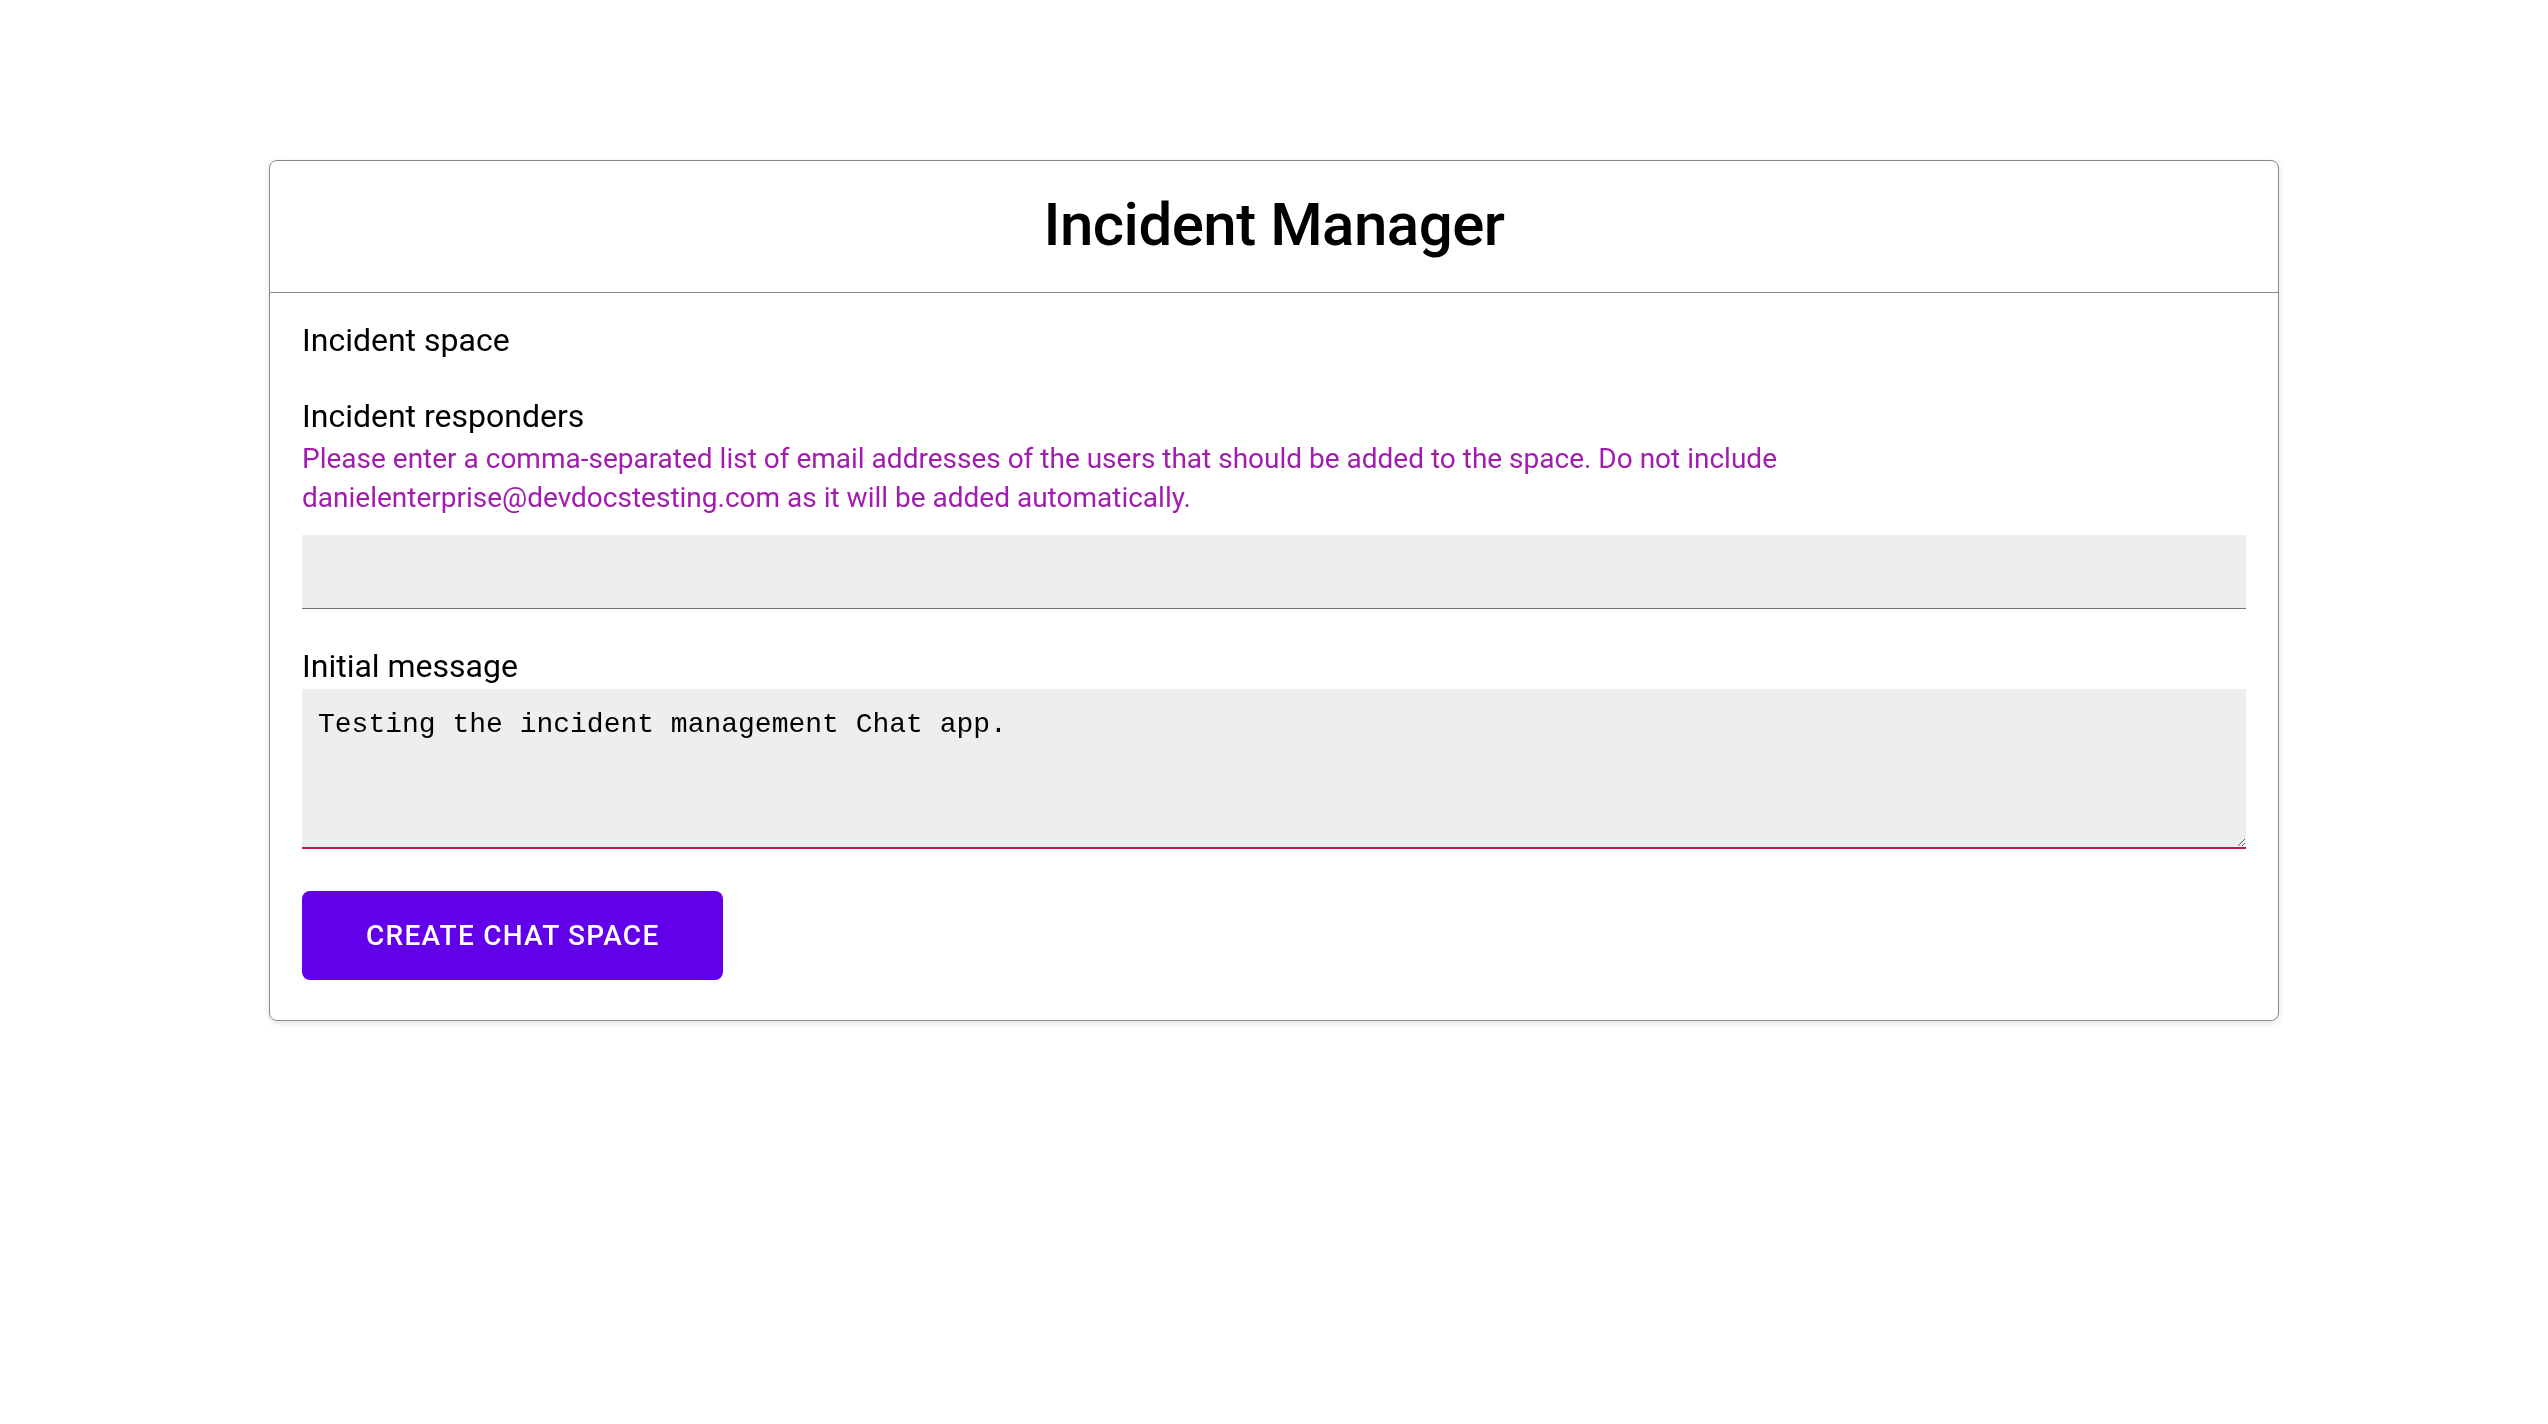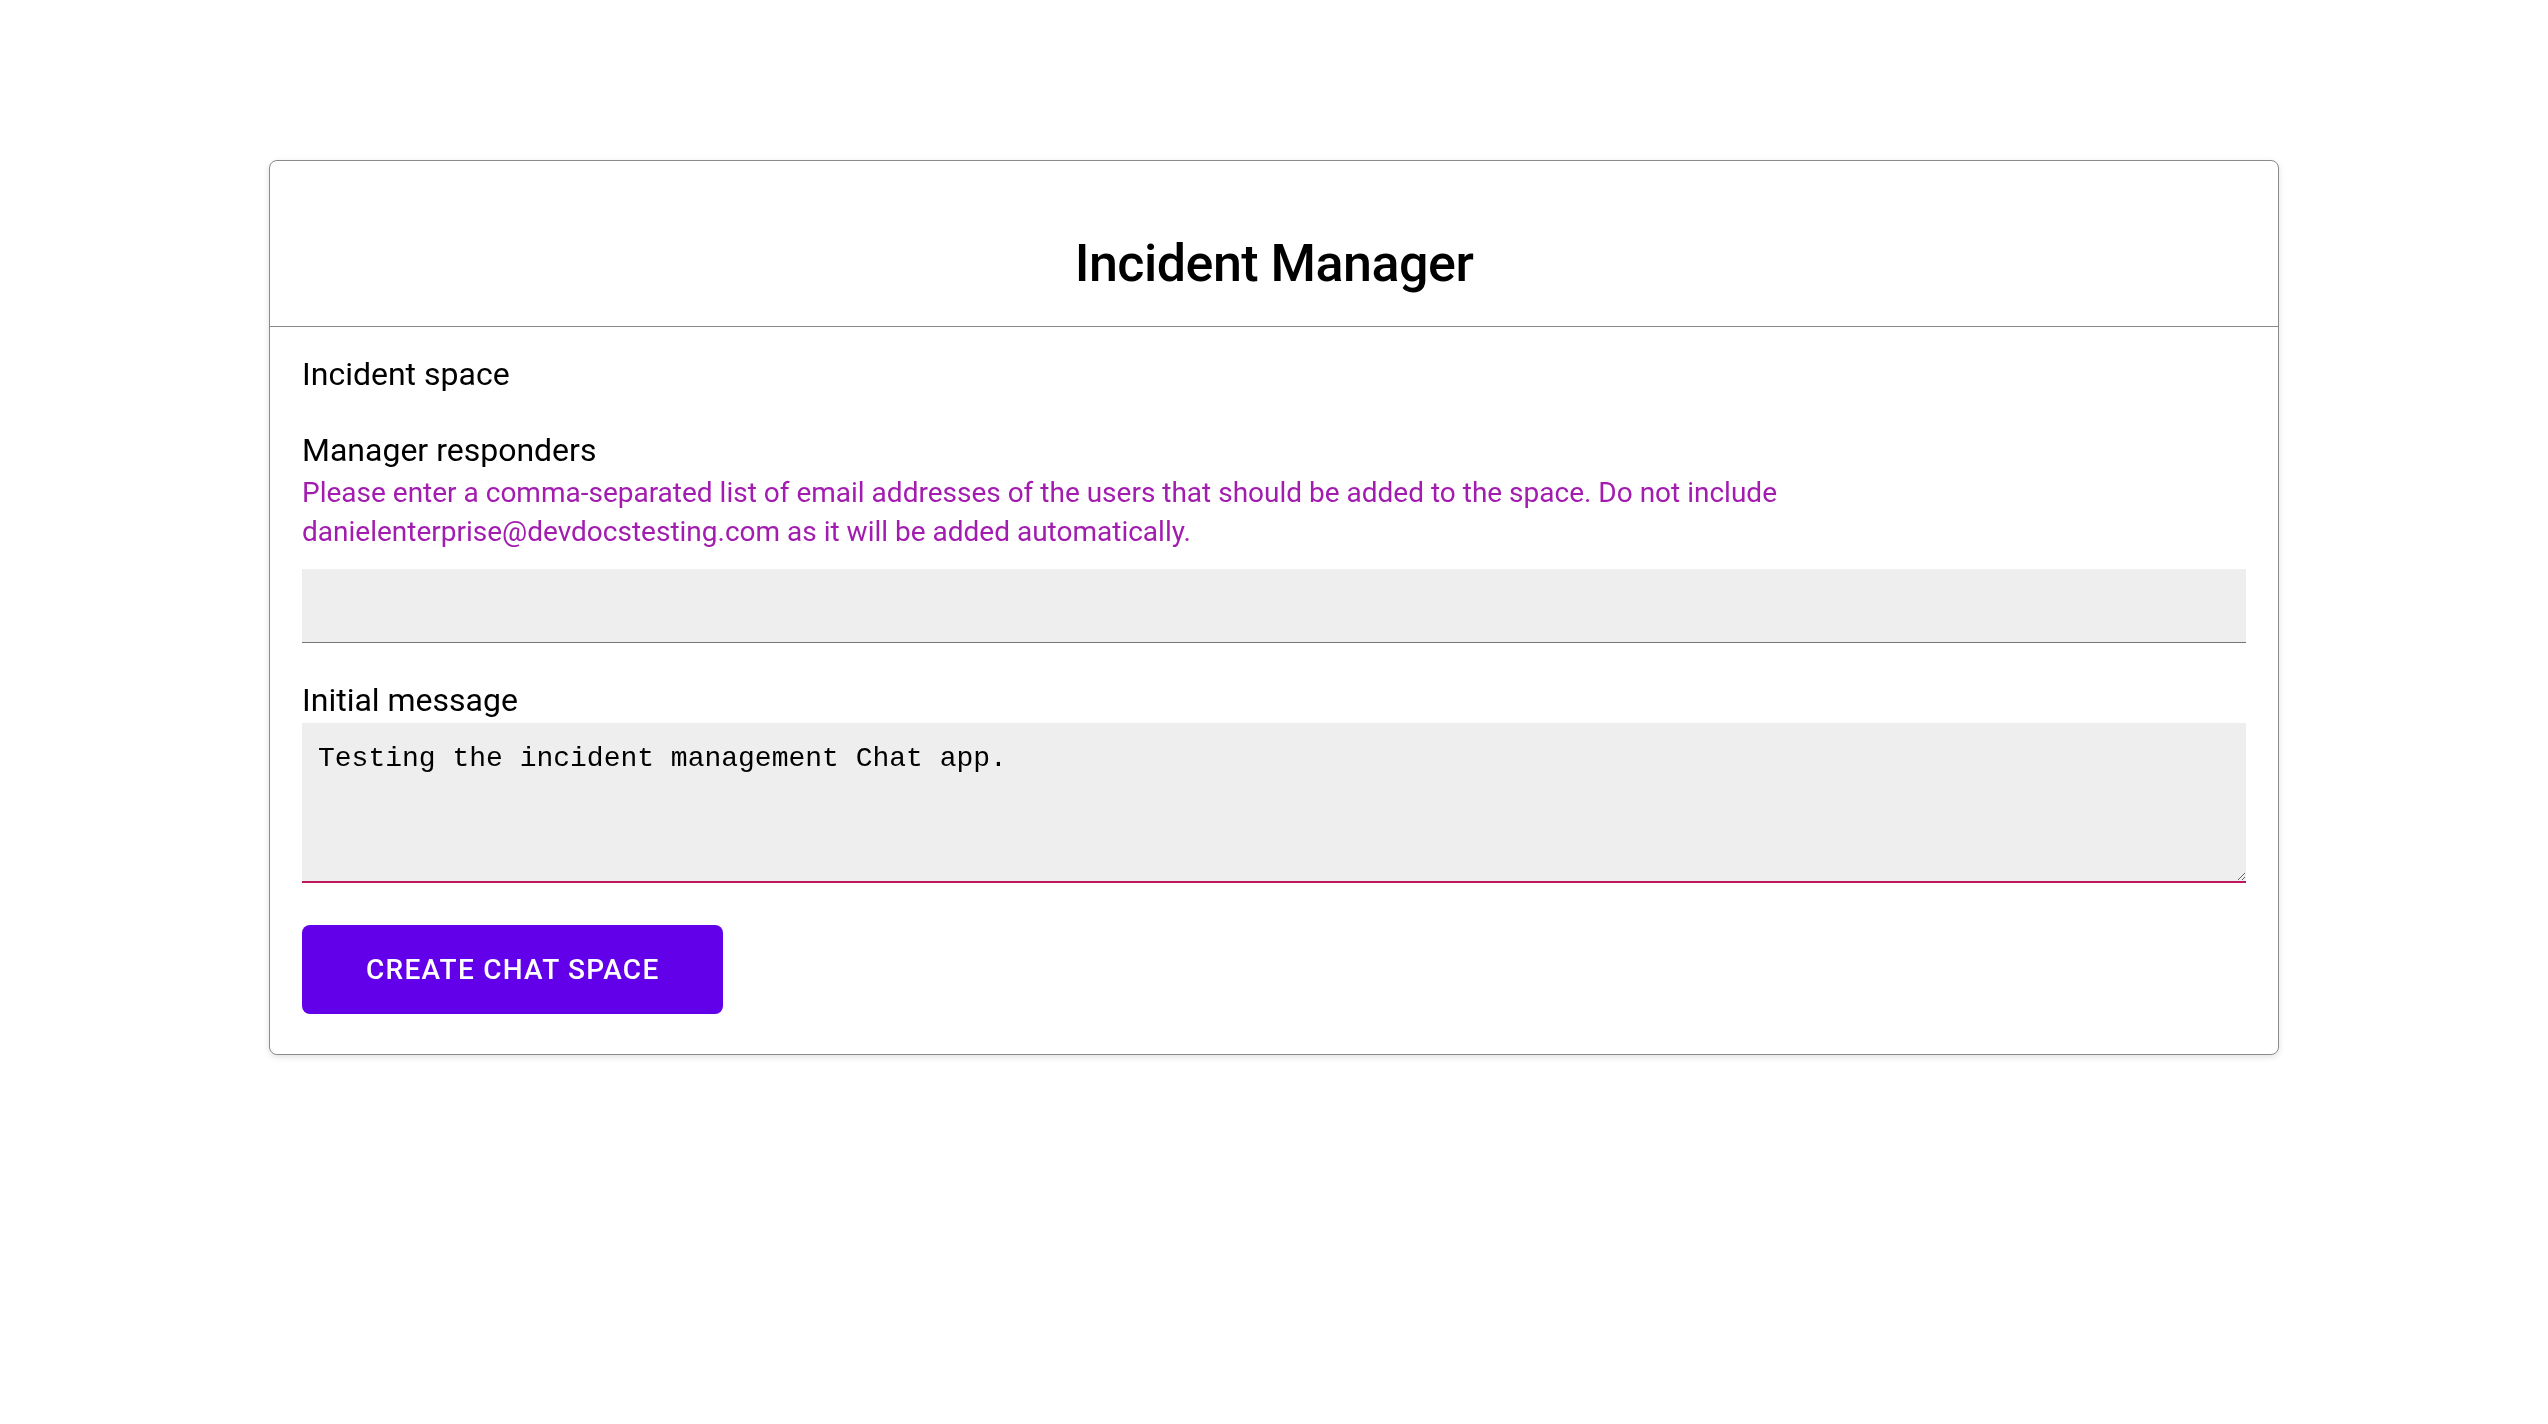--- a/index.html
+++ b/index.html
@@ -24,25 +24,24 @@
       box-shadow: 0 2px 6px rgba(0,0,0,0.12);
       background: #ffffff;
       overflow: hidden;
     }
     .card-header {
       border-bottom: 1px solid #8a8a8a;
       padding: 28px 20px 32px 20px;
       text-align: center;
     }
     .card-header h1 {
-      font-size: 52px;
+      font-size: 60px;
       font-weight: 500;
       color: #000000;
       letter-spacing: -0.5px;
-      margin-top: 44px;
     }
     .card-body {
       padding: 28px 32px 40px 32px;
     }
     .form-group {
       margin-bottom: 38px;
     }
     .form-group:last-of-type {
       margin-bottom: 56px;
     }
@@ -110,21 +109,21 @@
   <div class="card-header">
     <h1>Incident Manager</h1>
   </div>
   <div class="card-body">
 
     <div class="form-group">
       <label class="form-label">Incident space</label>
     </div>
 
     <div class="form-group">
-      <label class="form-label">Manager responders</label>
+      <label class="form-label">Incident responders</label>
       <p class="form-hint">Please enter a comma-separated list of email addresses of the users that should be added to the space. Do not include danielenterprise@devdocstesting.com as it will be added automatically.</p>
       <input type="text" class="form-input" value="" style="">
     </div>
 
     <div class="form-group">
       <label class="form-label">Initial message</label>
       <textarea class="form-textarea" style="">Testing the incident management Chat app.</textarea>
     </div>
 
     <div class="button-row">

